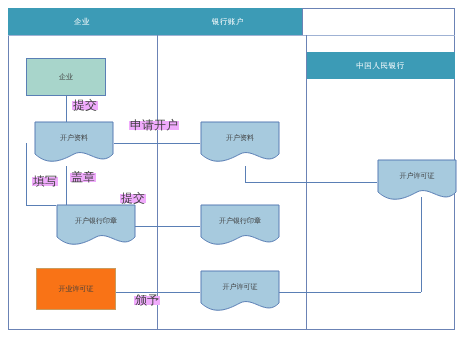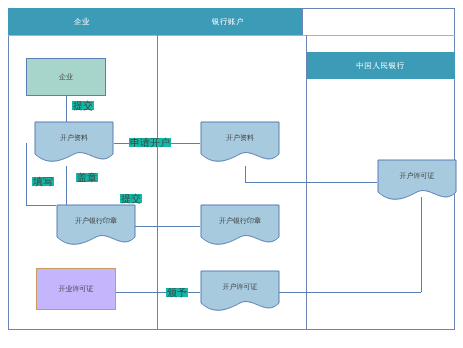--- a/index.html
+++ b/index.html
@@ -39,30 +39,30 @@
   
   .node{position:absolute;box-sizing:border-box;}
   .node .label{
     position:absolute;left:0;right:0;
     text-align:center;font-size:7px;color:#3f3f3f;white-space:nowrap;
   }
   .rect-node{
     border:1px solid #7f96c4;
   }
   .rect-green{background:#a8d5cb;border-color:#5a7fb5;}
-  .rect-orange{background:#c4b5fd;border-color:#c99b5e;}
+  .rect-orange{background:#f97316;border-color:#c99b5e;}
   .rect-node .label{top:50%;transform:translateY(-50%);}
 
   .doc-node svg{display:block;}
   .doc-node .label{top:38%;transform:translateY(-50%);}
 
   
   .edge-label{
-    position:absolute;font-size:10px;color:#3f3f3f;white-space:nowrap;
-    background:#14b8a6;padding:0 1px;line-height:9px;
+    position:absolute;font-size:12px;color:#3f3f3f;white-space:nowrap;
+    background:#f0abfc;padding:0 1px;line-height:9px;
   }
 </style>
 </head>
 <body>
 
 <div id="canvas">
 
   <div class="lane-frame"></div>
 
   <div class="lane-header" style="left:8px;width:149px;">
@@ -148,23 +148,23 @@
 
   <div class="node doc-node" style="left:200px;top:270px;width:80px;height:45px;">
     <svg width="80" height="45" viewBox="0 0 80 45" xmlns="http://www.w3.org/2000/svg">
       <path d="M1 1 H79 V33 C66 47 53 26 40 33 C27 40 14 45 1 33 Z" fill="#a7cade" stroke="#5a7fb5" stroke-width="1"></path>
     </svg>
     <span class="label">开户许可证</span>
   </div>
 
   <span class="edge-label" style="left:72px;top:101px;">提交</span>
 
-  <span class="edge-label" style="left:129px;top:138px;">申请开户</span>
+  <span class="edge-label" style="left:129px;top:121px;">申请开户</span>
 
   <span class="edge-label" style="left:32px;top:177px;">填写</span>
 
-  <span class="edge-label" style="left:76px;top:173px;">盖章</span>
+  <span class="edge-label" style="left:70px;top:173px;">盖章</span>
 
   <span class="edge-label" style="left:120px;top:194px;">提交</span>
 
-  <span class="edge-label" style="left:134px;top:288px;margin-left:32px;">颁予</span>
+  <span class="edge-label" style="left:134px;top:296px;">颁予</span>
 
 </div>
 
 </body></html>

